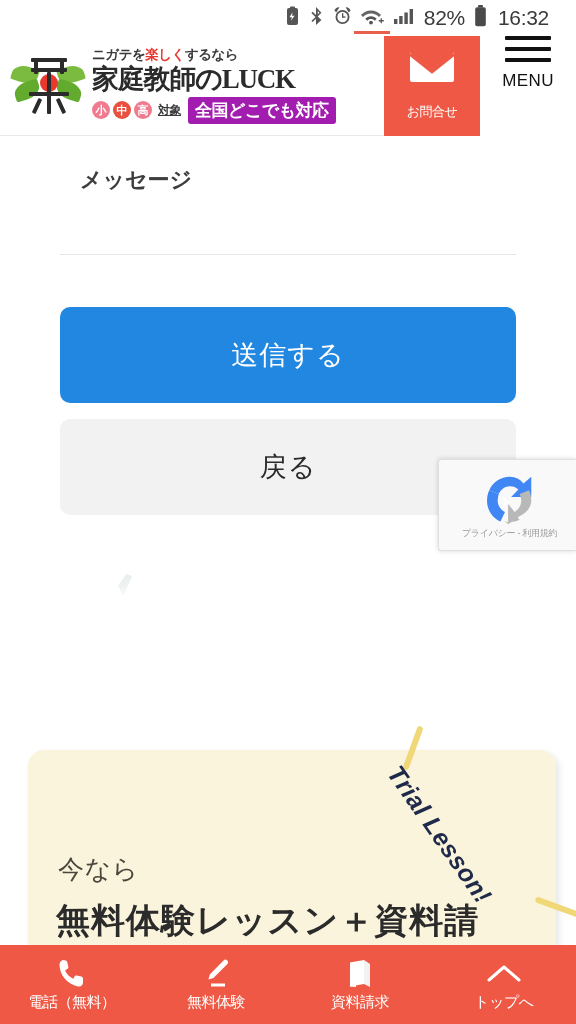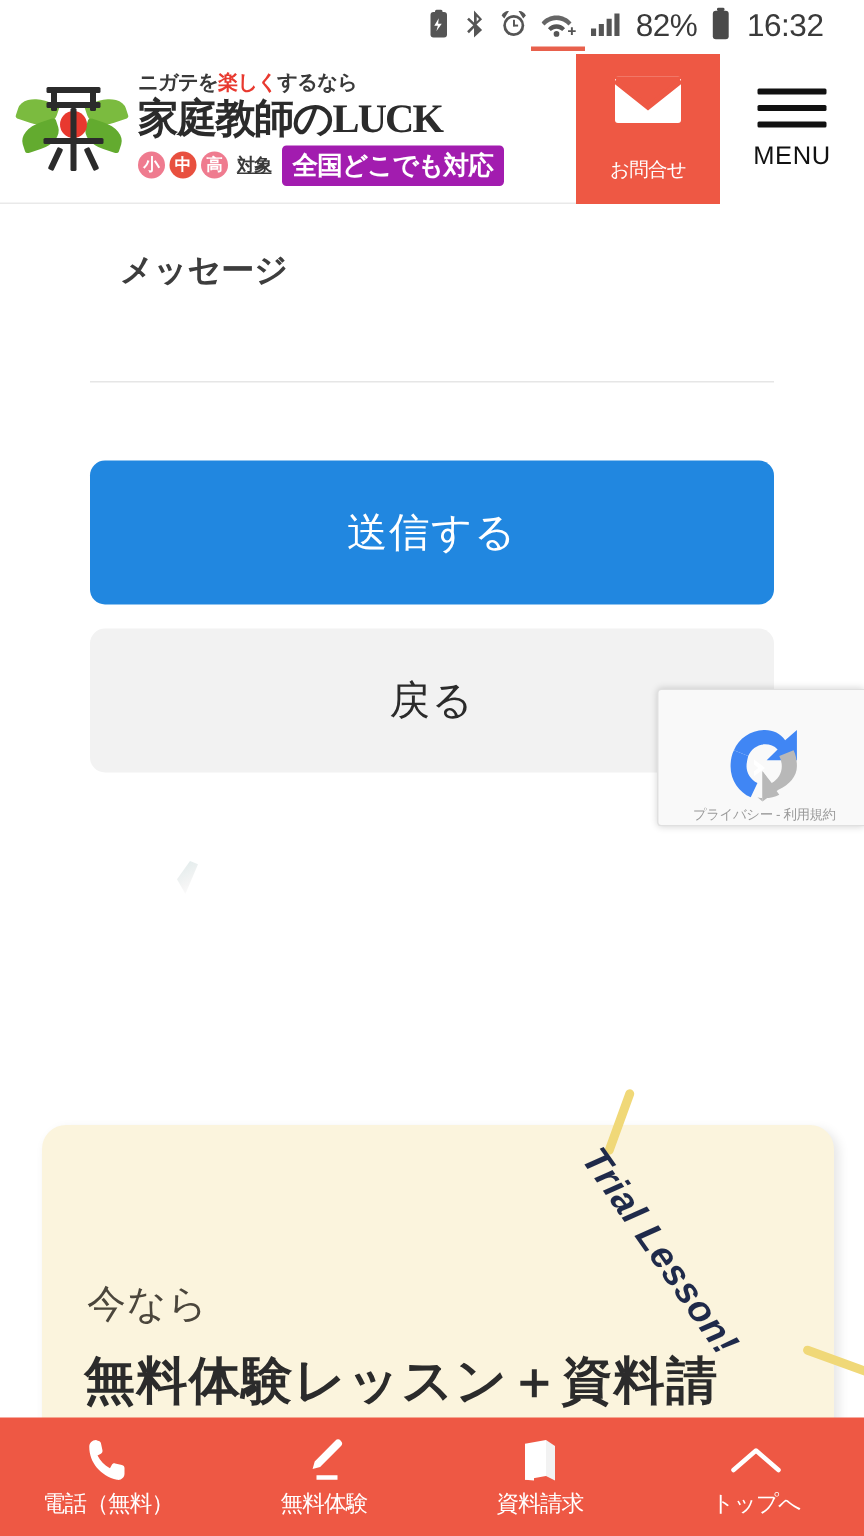--- a/index.html
+++ b/index.html
@@ -65,21 +65,21 @@
   }
 
   .contact-btn {
     position:absolute; right:96px; top:0; width:96px; height:100px; background:#ee5844;
     display:flex; flex-direction:column; align-items:center; justify-content:center; gap:17px;
     cursor:pointer;
   }
   .contact-label { color:#fff; font-size:13px; letter-spacing:-0.5px; }
   .menu-btn {
     position:absolute; right:0; top:0; width:96px; height:100px; background:#fff;
-    display:flex; flex-direction:column; align-items:center; justify-content:center; gap:9px;
+    display:flex; flex-direction:column; align-items:center; gap:9px;
     cursor:pointer;
   }
   .burger { width:46px; display:flex; flex-direction:column; gap:7px; }
   .burger i { display:block; height:4px; background:#111; border-radius:1px; }
   .menu-label { font-size:17px; color:#111; letter-spacing:0.4px; }
 
   
   .content { position:absolute; top:137px; left:0; width:576px; }
   .field-row {
     margin:0 60px; border-bottom:1px solid #e6e6e6; padding:26px 20px 30px 20px;
@@ -98,21 +98,21 @@
     font-family:"Liberation Sans", sans-serif;
   }
   .btn-submit { background:#2187e0; color:#ffffff; }
   .btn-back { background:#f2f2f2; color:#2b2b2b; margin-top:16px; }
 
   
   .recaptcha {
     position:absolute; right:0; top:459px; width:138px; height:92px;
     background:#f9f9f9; border:1px solid #e0e0e0; border-right:none; border-radius:3px 0 0 3px;
     box-shadow:0 0 5px rgba(0,0,0,0.16);
-    display:flex; flex-direction:column; align-items:center; justify-content:flex-end;
+    display:flex; flex-direction:column; align-items:center; justify-content:center;
     cursor:pointer; overflow:hidden;
   }
   .rc-mark { width:56px; height:56px; margin-left:4px; }
   .rc-text { font-size:9px; color:#9a9a9a; letter-spacing:-0.3px; white-space:nowrap; margin-top:1px; margin-left:4px; }
 
   .ghost-artifact {
     position:absolute; left:118px; top:574px; width:14px; height:22px;
     background:linear-gradient(150deg,#d9e6e6 0%, #f3f3f3 65%, #ffffff 100%);
     clip-path:polygon(62% 0, 100% 10%, 40% 100%, 0 55%);
     opacity:.85;

